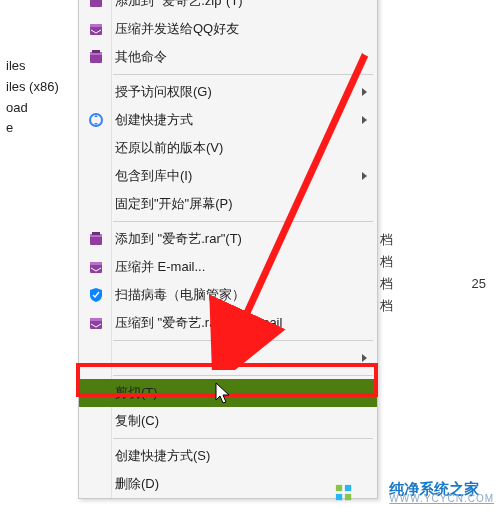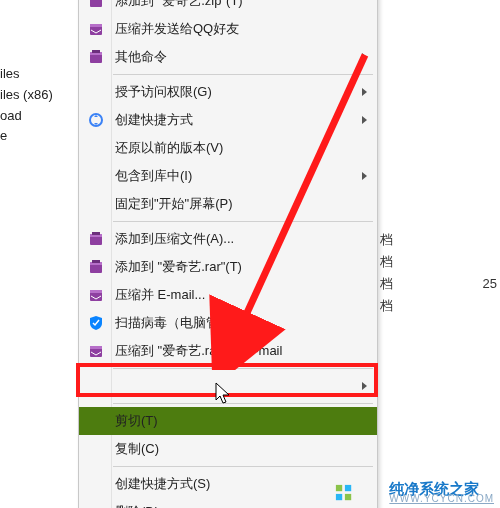--- a/index.html
+++ b/index.html
@@ -1,22 +1,22 @@
 <!DOCTYPE html>
 <html><head>
 <meta charset="utf-8">
 <style>
   * { box-sizing: border-box; margin: 0; padding: 0; }
   html, body { width: 500px; height: 508px; overflow: hidden; font-family: "Microsoft YaHei", "Segoe UI", sans-serif; font-size: 13px; color: #222; background: #fff; }
   .canvas { position: relative; width: 500px; height: 508px; background: #fff; }
-  .left-col { position: absolute; left: 0; top: 64px; width: 70px; color: #222; line-height: 1.6; }
+  .left-col { position: absolute; left: 0; top: 56px; width: 70px; padding-left: 6px; color: #222; line-height: 1.6; }
   .left-col div { white-space: nowrap; }
   .right-col { position: absolute; right: 0; top: 230px; width: 120px; color: #333; line-height: 1.6; text-align: left; }
   .right-col .row { height: 22px; }
-  .right-col .cell-r { position: absolute; right: 3px; margin-left: 40px; }
+  .right-col .cell-r { position: absolute; right: 14px; margin-left: 40px; }
   .context-menu { position: absolute; left: 78px; top: -14px; width: 300px; background: #f5f5f5; border: 1px solid #c8c8c8; box-shadow: 2px 2px 4px rgba(0,0,0,.15); }
   .cm-item { position: relative; display: flex; align-items: center; height: 28px; padding-left: 36px; padding-right: 26px; cursor: default; }
   .cm-item.hover { background: #4d7c0f; }
   .cm-icon { position: absolute; left: 8px; top: 50%; transform: translateY(-50%); width: 18px; height: 18px; display: flex; align-items: center; justify-content: center; }
   .cm-label { white-space: nowrap; }
   .cm-arrow { position: absolute; right: 10px; top: 50%; transform: translateY(-50%); width: 0; height: 0; border-top: 4px solid transparent; border-bottom: 4px solid transparent; border-left: 5px solid #555; }
   .cm-sep { height: 1px; background: #d0d0d0; margin: 3px 4px 3px 34px; }
   .cm-gutter { position: absolute; left: 32px; top: 0; bottom: 0; width: 1px; background: #e2e2e2; }
   .hl-bar { position: absolute; left: 0; width: 500px; height: 22px; background: #d6ebff; z-index: -1; }
   .cut-highlight { position: absolute; border: 4px solid #ff1a1a; z-index: 30; pointer-events: none; }
@@ -115,30 +115,20 @@
         </div>
         <div class="cm-sep"></div>
         <div class="cm-item">
           <span class="cm-icon">
             <svg width="16" height="16" viewBox="0 0 16 16">
               <rect x="2" y="3" width="12" height="11" rx="1" fill="#8e3fa0"></rect>
               <rect x="2" y="3" width="12" height="3" fill="#b76fc9"></rect>
               <rect x="4" y="1" width="8" height="3" fill="#6d2f7d"></rect>
             </svg>
           </span>
-          <span class="cm-label">添加到压缩文件(A)...</span>
-        </div>
-        <div class="cm-item">
-          <span class="cm-icon">
-            <svg width="16" height="16" viewBox="0 0 16 16">
-              <rect x="2" y="3" width="12" height="11" rx="1" fill="#8e3fa0"></rect>
-              <rect x="2" y="3" width="12" height="3" fill="#b76fc9"></rect>
-              <rect x="4" y="1" width="8" height="3" fill="#6d2f7d"></rect>
-            </svg>
-          </span>
           <span class="cm-label">添加到 "爱奇艺.rar"(T)</span>
         </div>
         <div class="cm-item">
           <span class="cm-icon">
             <svg width="16" height="16" viewBox="0 0 16 16">
               <rect x="2" y="3" width="12" height="11" rx="1" fill="#8e3fa0"></rect>
               <rect x="2" y="3" width="12" height="3" fill="#b76fc9"></rect>
               <path d="M3 9 L8 12 L13 9" stroke="#fff" stroke-width="1" fill="none"></path>
             </svg>
           </span>

